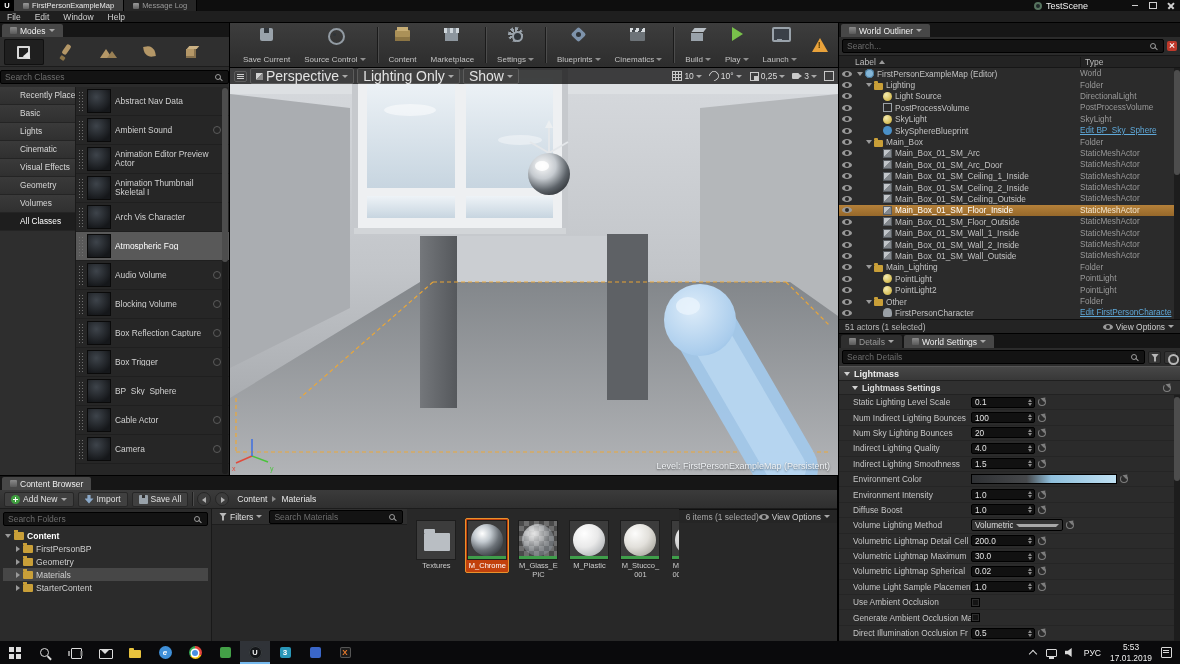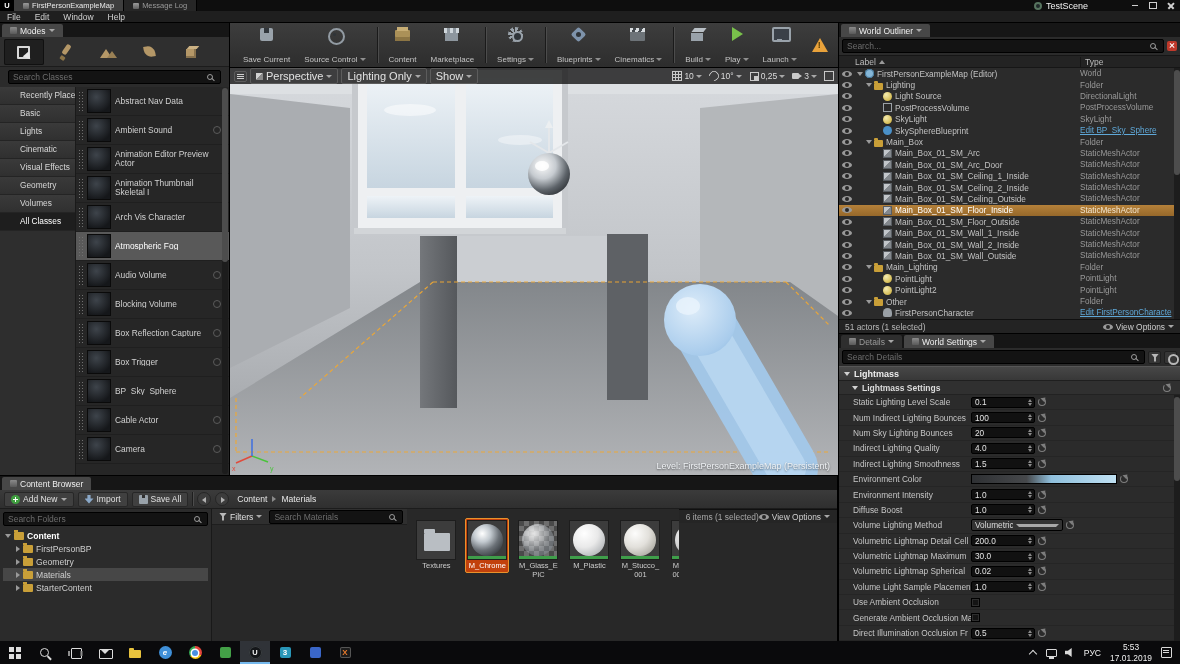--- a/index.html
+++ b/index.html
@@ -56,21 +56,21 @@
 .mi::before,.mi::after{content:'';position:absolute}
 .mi.place-mode::before{left:1px;top:2px;width:9px;height:9px;border:2px solid #d8d8d8;border-radius:1px}
 .mi.place-mode::after{right:0;bottom:0;border-left:4px solid transparent;border-right:4px solid transparent;border-top:7px solid #e8e8e8;transform:rotate(-40deg)}
 .mi.paint-mode::before{left:6px;top:0;width:5px;height:11px;background:#b49767;border-radius:2px;transform:rotate(35deg)}
 .mi.paint-mode::after{left:2px;bottom:0;width:5px;height:4px;background:#8a7347;border-radius:1px;transform:rotate(35deg)}
 .mi.landscape-mode::before{left:0;bottom:2px;border-left:6px solid transparent;border-right:6px solid transparent;border-bottom:9px solid #b49767}
 .mi.landscape-mode::after{left:7px;bottom:2px;border-left:5px solid transparent;border-right:5px solid transparent;border-bottom:7px solid #9a8054}
 .mi.foliage-mode::before{left:2px;top:2px;width:11px;height:11px;background:#b49767;border-radius:0 70% 0 70%;transform:rotate(-10deg)}
 .mi.geometry-mode::before{left:2px;top:5px;width:10px;height:9px;background:#b49767;box-shadow:inset -2px -2px 0 rgba(0,0,0,.25)}
 .mi.geometry-mode::after{left:4px;top:2px;width:10px;height:3px;background:#cbb183;transform:skewX(-40deg)}
-.modes-search{margin:3px 8px}
+.modes-search{margin:3px 0}
 .modes-body{flex:1;display:flex;min-height:0}
 .cat-col{width:76px;background:#2e2e2e;border-right:1px solid #1a1a1a;display:flex;flex-direction:column}
 .cat-item{height:18px;line-height:17px;padding-left:20px;font-size:8.3px;color:#d8d8d8;background:linear-gradient(#3a3a3a,#303030);border-bottom:1px solid #242424;white-space:nowrap;overflow:hidden}
 .cat-item.active{background:#1e1e1e;color:#fff}
 .actor-list{flex:1;background:#262626;position:relative;overflow:hidden}
 .actor-item{height:29px;display:flex;align-items:center;gap:4px;padding:0 8px 0 2px;border-bottom:1px solid #1f1f1f}
 .actor-item.selected{background:#595959}
 .grip{width:5px;height:20px;background-image:radial-gradient(#707070 32%,transparent 36%);background-size:3px 3px;flex:none}
 .actor-thumb{width:24px;height:24px;background:radial-gradient(circle at 38% 32%,#3e444b,#15171a 78%);border:1px solid #0a0a0a;flex:none}
 .actor-label{flex:1;font-size:8.4px;color:#d2d2d2;line-height:1.05;overflow:hidden}
@@ -111,21 +111,21 @@
 .tb-ico.launch-icon::after{left:7px;top:13px;width:5px;height:3px;background:#99a2aa}
 .warn-tri{position:relative;width:0;height:0;border-left:8px solid transparent;border-right:8px solid transparent;border-bottom:14px solid #e9a23b;margin-left:8px}
 .warn-tri b{position:absolute;left:-2px;top:2px;color:#5a3c00;font-size:9px;font-weight:bold}
 
 
 .viewport{position:absolute;left:230px;top:68px;width:608px;height:407px;background:#8d9094;overflow:hidden;z-index:3}
 .vp-scene-svg{position:absolute;left:0;top:0}
 .vp-topbar{position:absolute;left:0;top:0;right:0;height:16px;background:rgba(16,16,16,.78);display:flex;align-items:center;padding:0 4px;gap:3px;z-index:5}
 .vp-opt{width:13px;height:11px;border:1px solid #5c5c5c;border-radius:2px;background:rgba(64,64,64,.55);position:relative}
 .vp-opt::after{content:'';position:absolute;left:2px;top:2px;width:7px;height:1px;background:#cfcfcf;box-shadow:0 2px 0 #cfcfcf,0 4px 0 #cfcfcf}
-.vp-btn{height:16px;display:flex;align-items:center;gap:3px;padding:0 5px;border:1px solid #5c5c5c;border-radius:2px;background:rgba(64,64,64,.55);font-size:11px;color:#e2e2e2;white-space:nowrap}
+.vp-btn{height:16px;display:flex;align-items:center;gap:3px;padding:0 5px;border:1px solid #5c5c5c;border-radius:2px;background:rgba(64,64,64,.55);font-size:14px;color:#e2e2e2;white-space:nowrap}
 .vm-ico{width:7px;height:7px;background:linear-gradient(135deg,#d2d2d2 50%,#8a8a8a 50%);display:none;flex:none}
 .vm-ico.show{display:inline-block}
 .vp-right{margin-left:auto;display:flex;align-items:center;gap:7px}
 .vp-stat{display:flex;align-items:center;gap:2px;font-size:8.5px;color:#dcdcdc}
 .stat-ico{position:relative;width:10px;height:10px;flex:none}
 .stat-ico::before,.stat-ico::after{content:'';position:absolute}
 .stat-ico.grid-snap-icon::before{inset:0;background-image:linear-gradient(#c9c9c9 1px,transparent 1px),linear-gradient(90deg,#c9c9c9 1px,transparent 1px);background-size:3px 3px}
 .stat-ico.rotation-snap-icon::before{inset:0;border:1.5px solid #c9c9c9;border-radius:50%;border-left-color:transparent;transform:rotate(-45deg)}
 .stat-ico.scale-snap-icon::before{left:1px;top:1px;width:7px;height:7px;border:1.5px solid #c9c9c9}
 .stat-ico.scale-snap-icon::after{left:5px;top:5px;width:4px;height:4px;background:#c9c9c9}

